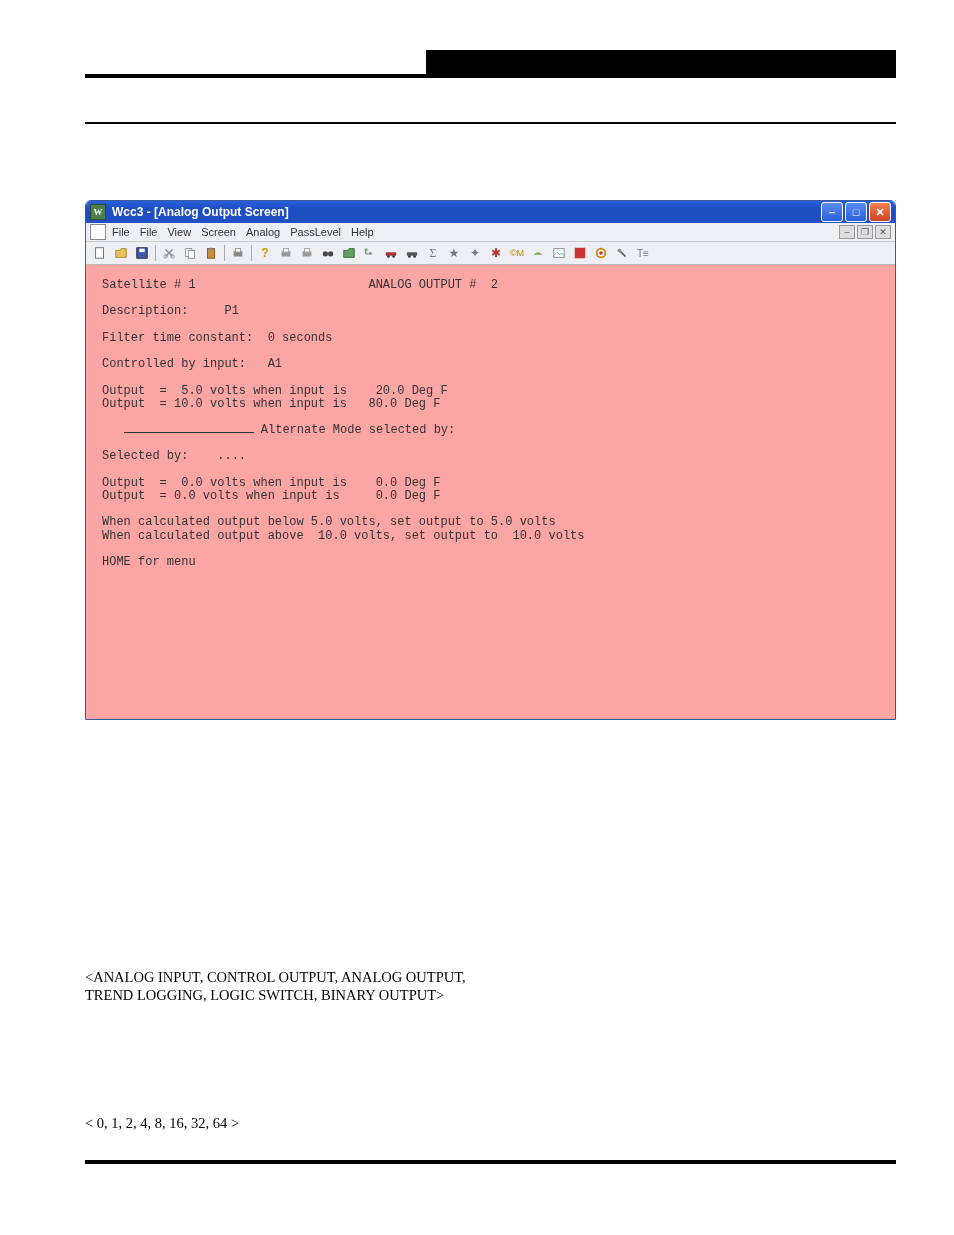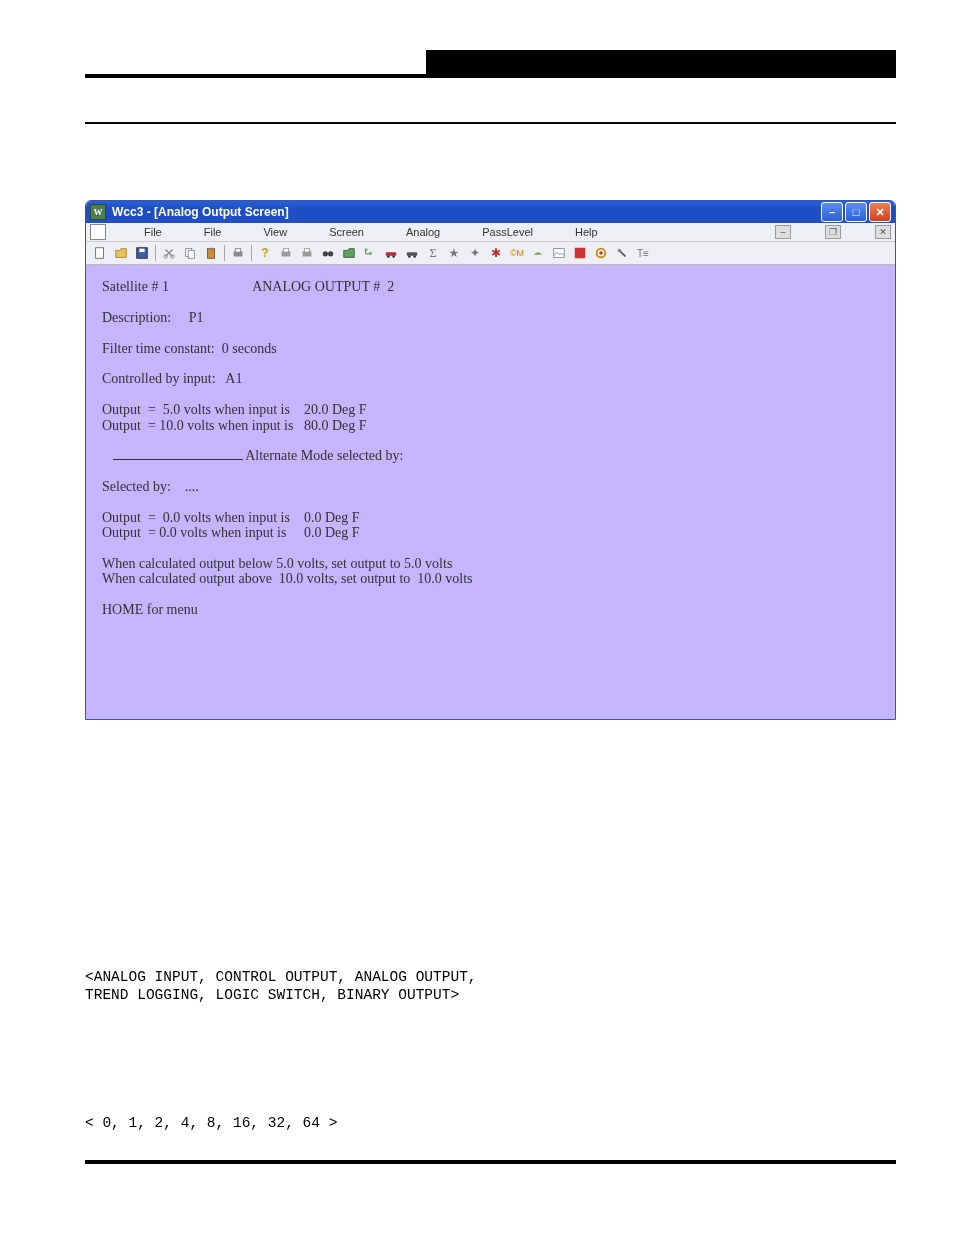--- a/index.html
+++ b/index.html
@@ -88,21 +88,20 @@
   .winbtn.close { background: linear-gradient(to bottom, #f08050, #d04020); }
   .menubar {
     background: #eeeef5;
     border-bottom: 1px solid #ccc;
     height: 18px;
     display: flex;
     align-items: center;
     padding: 0 4px;
     font-size: 11px;
     color: #333;
-    gap: 32px;
   }
   .menubar .doc-icon {
     width: 14px;
     height: 14px;
     margin-right: 6px;
     background: #fff;
     border: 1px solid #888;
     position: relative;
   }
   .menubar span { margin-right: 10px; cursor: default; }
@@ -139,41 +138,41 @@
     color: #444;
   }
   .tbtn svg { width: 14px; height: 14px; }
   .sep {
     width: 1px;
     height: 16px;
     background: #aaa;
     margin: 0 2px;
   }
   .content {
-    background: #c4b5fd;
+    background: #fca5a5;
     padding: 14px 16px 20px 16px;
-    font-family: Liberation Serif, serif;
-    font-size: 14px;
+    font-family: Liberation Mono, monospace;
+    font-size: 12px;
     color: #333;
     line-height: 1.1;
     min-height: 420px;
     white-space: pre;
   }
   .underline-rule {
     display: inline-block;
     border-bottom: 1px solid #333;
     width: 130px;
     vertical-align: baseline;
   }
   .below-window {
     position: absolute;
     left: 85px;
     right: 58px;
     top: 968px;
-    font-family: Liberation Mono, monospace;
+    font-family: Liberation Serif, serif;
     font-size: 14.5px;
     line-height: 1.25;
     color: #000;
   }
   .below-window .angle { margin-top: 0; }
   .below-window .right { }
   .bottom-rule {
     position: absolute;
     left: 85px;
     right: 58px;

